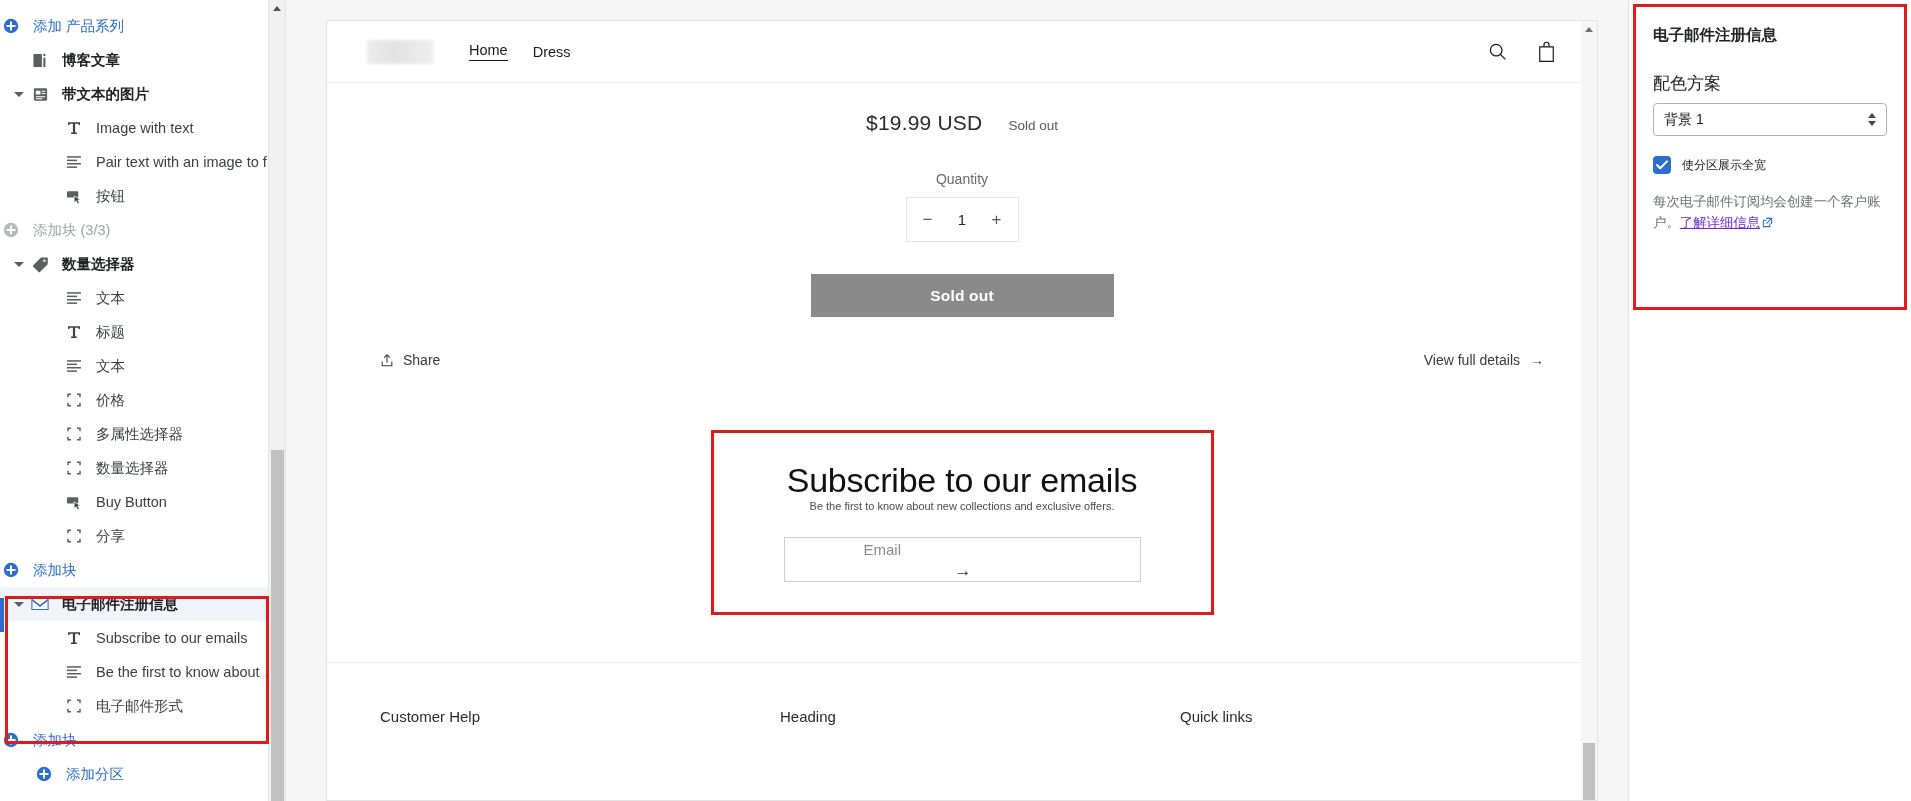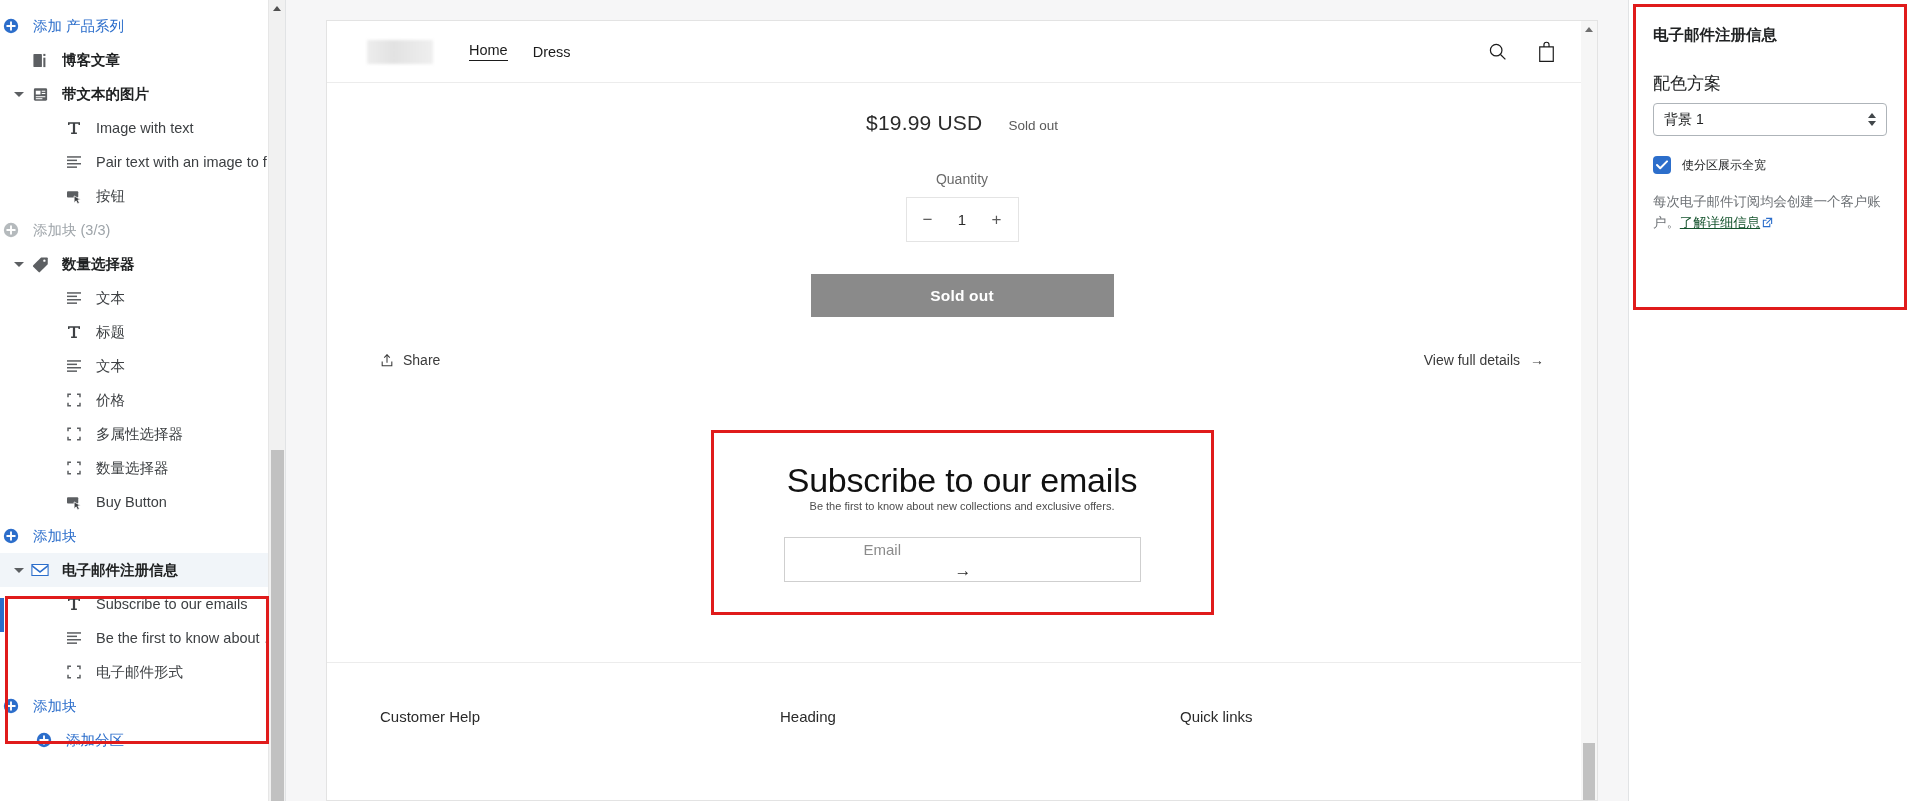--- a/index.html
+++ b/index.html
@@ -244,21 +244,21 @@
   .rp-checkbox {
     width: 18px; height: 18px; border-radius: 4px;
     background: #2c6ecb; display: flex; align-items: center; justify-content: center;
     flex: 0 0 18px;
   }
   .rp-checkbox svg { display:block; }
   .rp-check-label { font-size: 12px; color: #202223; }
   .rp-note {
     margin-top: 18px; font-size: 13.4px; color: #6d7175; line-height: 1.55;
   }
-  .rp-note a { color: #14532d; text-decoration: underline; }
+  .rp-note a { color: #6d28d9; text-decoration: underline; }
   .ext-ico { display:inline-block; vertical-align: -1px; margin-left: 2px;}
 </style>
 </head>
 <body>
 
 <div class="app">
 
   <div class="sidebar">
     <div class="sidebar-inner" id="sidebar-list">
         <div class="sb-row addblock">
@@ -412,20 +412,31 @@
           <span class="sb-label">数量选择器</span>
         </div>
         <div class="sb-row block">
           <span class="sb-icon">
             <svg width="17" height="15" viewBox="0 0 18 16">
               <rect x="1" y="2.5" width="12" height="6.5" rx="1" fill="#5c5f62"></rect>
               <path d="M8.6 7.4 l0 7.4 l2.1 -2.2 l1.6 3.0 l1.9 -1.0 l-1.6 -2.9 l3.0 -0.4 Z" fill="#3d4043" stroke="#fff" stroke-width=".8"></path>
             </svg>
           </span>
           <span class="sb-label">Buy Button</span>
+        </div>
+        <div class="sb-row block">
+          <span class="sb-icon">
+            <svg width="16" height="16" viewBox="0 0 16 16" fill="none" stroke="#5c5f62" stroke-width="1.5">
+              <path d="M2 5.2 V2.2 h3"></path>
+              <path d="M11 2.2 h3 v3"></path>
+              <path d="M14 10.8 v3 h-3"></path>
+              <path d="M5 13.8 H2 v-3"></path>
+            </svg>
+          </span>
+          <span class="sb-label">分享</span>
         </div>
         <div class="sb-row addblock">
           <span class="sb-icon">
             <svg width="16" height="16" viewBox="0 0 16 16">
               <circle cx="8" cy="8" r="7.2" fill="#2c6ecb"></circle>
               <path d="M8 4.2 v7.6 M4.2 8 h7.6" stroke="#fff" stroke-width="1.9" stroke-linecap="round"></path>
             </svg>
           </span>
           <span class="sb-label">添加块</span>
         </div>

